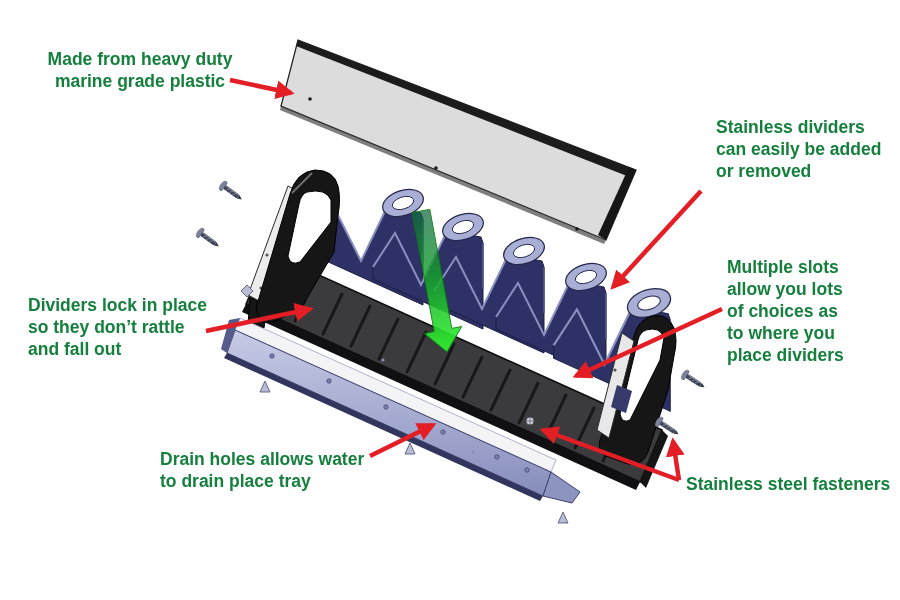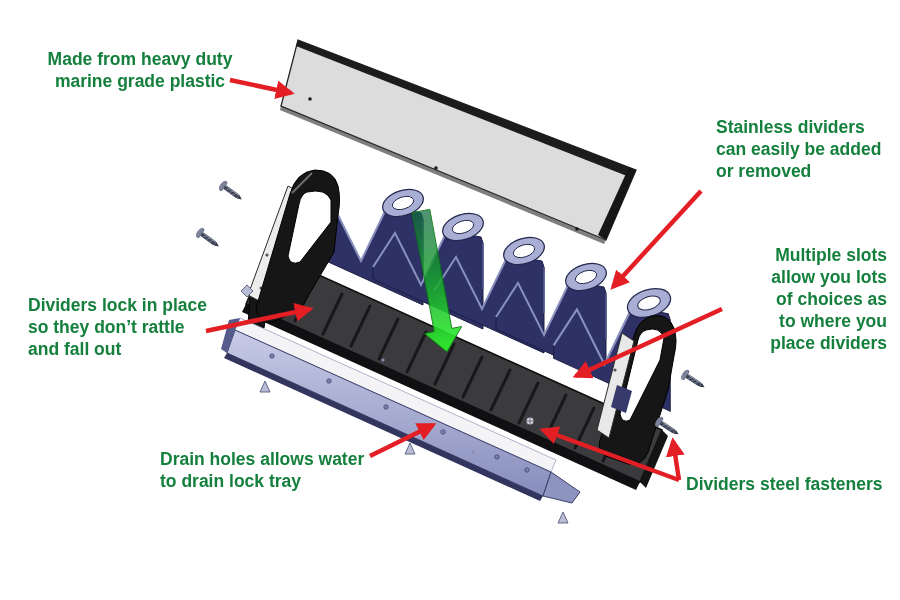--- a/index.html
+++ b/index.html
@@ -160,28 +160,28 @@
     </g>
   </svg>
 
   <div class="callout c-center" style="left:40px;top:48px;width:200px;">Made from heavy duty
 marine grade plastic</div>
 
   <div class="callout" style="left:716px;top:116px;width:200px;">Stainless dividers
 can easily be added
 or removed</div>
 
-  <div class="callout" style="left:727px;top:244px;width:160px;text-align:right;">Multiple slots
+  <div class="callout" style="left:727px;top:256px;width:160px;">Multiple slots
 allow you lots
 of choices as
 to where you
 place dividers</div>
 
   <div class="callout" style="left:28px;top:294px;width:210px;">Dividers lock in place
 so they don’t rattle
 and fall out</div>
 
   <div class="callout" style="left:160px;top:448px;width:230px;">Drain holes allows water
-to drain lock tray</div>
+to drain place tray</div>
 
-  <div class="callout" style="left:686px;top:473px;width:210px;">Dividers steel fasteners</div>
+  <div class="callout" style="left:686px;top:473px;width:210px;">Stainless steel fasteners</div>
 
 </div>
 
 </body></html>

